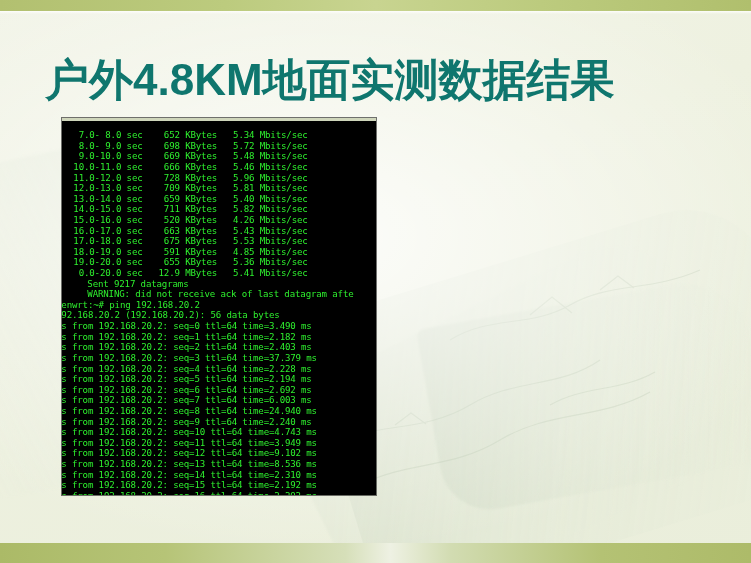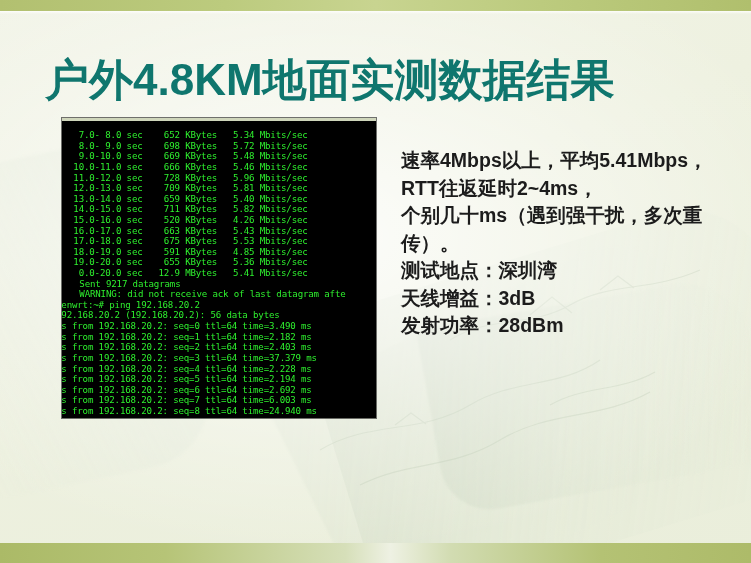--- a/index.html
+++ b/index.html
@@ -112,21 +112,21 @@
     white-space: nowrap;
     line-height: 1.15;
   }
 
   
   .terminal {
     position: absolute;
     left: 62px;
     top: 118px;
     width: 314px;
-    height: 300px;
+    height: 377px;
     background: #000000;
     overflow: hidden;
     box-shadow: 0 0 0 1px rgba(0,0,0,0.55);
   }
   .term-topline {
     position: absolute;
     left: 0; top: 0;
     width: 314px; height: 3px;
     background: #cfd6bb;
   }
@@ -142,21 +142,21 @@
     white-space: pre;
     letter-spacing: -0.15px;
   }
   .term-body .ln {
     display: block;
     height: 10.62px;
     overflow: hidden;
   }
   
   .term-body .ln.iperf { padding-left: 6px; }
-  .term-body .ln.sys   { padding-left: 12px; }
+  .term-body .ln.sys   { padding-left: 20px; }
   .term-body .ln.shift { padding-left: 0px; margin-left: -6px; }
 
   
   .notes {
     position: absolute;
     left: 401px;
     top: 147px;
     width: 340px;
     font-size: 19.5px;
     line-height: 27.5px;
@@ -194,23 +194,14 @@
   <div class="band-top-edge"></div>
   <div class="band-bottom"></div>
 
   <h1 class="title">户外4.8KM地面实测数据结果</h1>
 
   <div class="terminal">
     <div class="term-topline"></div>
     <pre class="term-body" id="term-body"><span class="ln iperf">  7.0- 8.0 sec    652 KBytes   5.34 Mbits/sec</span><span class="ln iperf">  8.0- 9.0 sec    698 KBytes   5.72 Mbits/sec</span><span class="ln iperf">  9.0-10.0 sec    669 KBytes   5.48 Mbits/sec</span><span class="ln iperf"> 10.0-11.0 sec    666 KBytes   5.46 Mbits/sec</span><span class="ln iperf"> 11.0-12.0 sec    728 KBytes   5.96 Mbits/sec</span><span class="ln iperf"> 12.0-13.0 sec    709 KBytes   5.81 Mbits/sec</span><span class="ln iperf"> 13.0-14.0 sec    659 KBytes   5.40 Mbits/sec</span><span class="ln iperf"> 14.0-15.0 sec    711 KBytes   5.82 Mbits/sec</span><span class="ln iperf"> 15.0-16.0 sec    520 KBytes   4.26 Mbits/sec</span><span class="ln iperf"> 16.0-17.0 sec    663 KBytes   5.43 Mbits/sec</span><span class="ln iperf"> 17.0-18.0 sec    675 KBytes   5.53 Mbits/sec</span><span class="ln iperf"> 18.0-19.0 sec    591 KBytes   4.85 Mbits/sec</span><span class="ln iperf"> 19.0-20.0 sec    655 KBytes   5.36 Mbits/sec</span><span class="ln iperf">  0.0-20.0 sec   12.9 MBytes   5.41 Mbits/sec</span><span class="ln sys"> Sent 9217 datagrams</span><span class="ln sys"> WARNING: did not receive ack of last datagram afte</span><span class="ln shift">penwrt:~# ping 192.168.20.2</span><span class="ln shift">192.168.20.2 (192.168.20.2): 56 data bytes</span><span class="ln shift">es from 192.168.20.2: seq=0 ttl=64 time=3.490 ms</span><span class="ln shift">es from 192.168.20.2: seq=1 ttl=64 time=2.182 ms</span><span class="ln shift">es from 192.168.20.2: seq=2 ttl=64 time=2.403 ms</span><span class="ln shift">es from 192.168.20.2: seq=3 ttl=64 time=37.379 ms</span><span class="ln shift">es from 192.168.20.2: seq=4 ttl=64 time=2.228 ms</span><span class="ln shift">es from 192.168.20.2: seq=5 ttl=64 time=2.194 ms</span><span class="ln shift">es from 192.168.20.2: seq=6 ttl=64 time=2.692 ms</span><span class="ln shift">es from 192.168.20.2: seq=7 ttl=64 time=6.003 ms</span><span class="ln shift">es from 192.168.20.2: seq=8 ttl=64 time=24.940 ms</span><span class="ln shift">es from 192.168.20.2: seq=9 ttl=64 time=2.240 ms</span><span class="ln shift">es from 192.168.20.2: seq=10 ttl=64 time=4.743 ms</span><span class="ln shift">es from 192.168.20.2: seq=11 ttl=64 time=3.949 ms</span><span class="ln shift">es from 192.168.20.2: seq=12 ttl=64 time=9.102 ms</span><span class="ln shift">es from 192.168.20.2: seq=13 ttl=64 time=8.536 ms</span><span class="ln shift">es from 192.168.20.2: seq=14 ttl=64 time=2.310 ms</span><span class="ln shift">es from 192.168.20.2: seq=15 ttl=64 time=2.192 ms</span><span class="ln shift">es from 192.168.20.2: seq=16 ttl=64 time=2.292 ms</span></pre>
   </div>
 
-  <div class="notes" id="notes">
-      <span class="nline">速率4Mbps以上，平均5.41Mbps，</span>
-      <span class="nline">RTT往返延时2~4ms，</span>
-      <span class="nline">个别几十ms（遇到强干扰，多次重</span>
-      <span class="nline">传）。</span>
-      <span class="nline">测试地点：深圳湾</span>
-      <span class="nline">天线增益：3dB</span>
-      <span class="nline">发射功率：28dBm</span>
-    </div>
 
 </div>
 
 </body></html>

